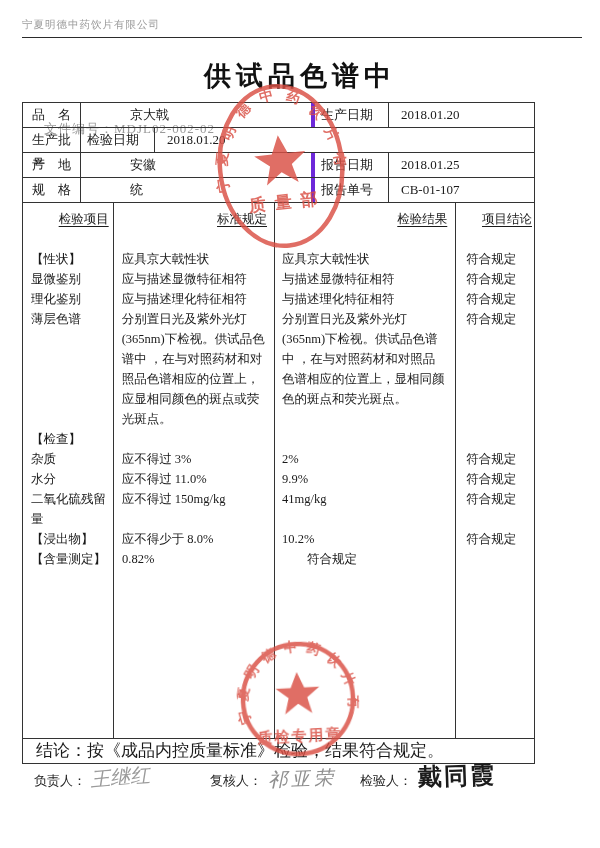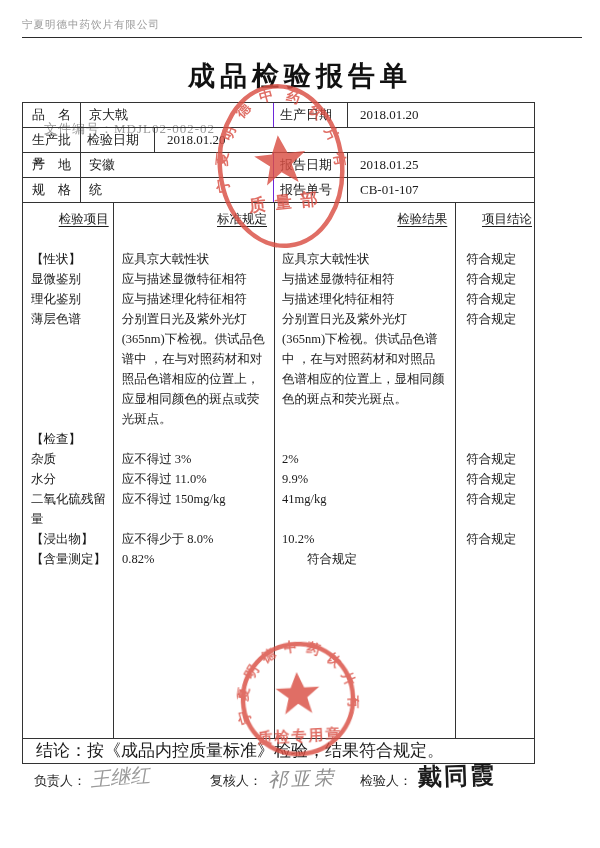--- a/index.html
+++ b/index.html
@@ -17,21 +17,21 @@
   .title{position:absolute;left:0;top:58px;width:100%;text-align:center;
     font-size:27px;font-weight:bold;letter-spacing:5px;color:#111;}
   
   .doc{position:absolute;left:22px;top:102px;width:513px;font-size:13px;}
   
   .info{border:1px solid #333;}
   .info .irow{display:flex;height:24px;line-height:24px;border-bottom:1px solid #333;}
   .info .irow:last-child{border-bottom:none;}
   .info .il1{width:58px;padding:0 9px;box-sizing:border-box;border-right:1px solid #333;
     text-align:justify;text-align-last:justify;}
-  .info .iv1{width:193px;padding:0 8px;box-sizing:border-box;border-right:1px solid #6d28d9;}
+  .info .iv1{width:193px;padding:0 8px;box-sizing:border-box;border-right:4px solid #6d28d9;margin-left:41px;}
   .info .il2{width:74px;padding:0 6px;box-sizing:border-box;border-right:1px solid #333;}
   .info .iv2{flex:1;padding:0 12px;box-sizing:border-box;font-family:"Liberation Serif",serif;}
   
   .main{position:relative;height:535px;border:1px solid #333;border-top:none;
     font-size:12.5px;overflow:hidden;}
   .vline{position:absolute;top:0;bottom:0;width:1px;background:#333;}
   .vl1{left:90px;} .vl2{left:251px;} .vl3{left:432px;}
   .trow{display:flex;line-height:20px;}
   .trow.spacer{margin-top:20px;}
   .thead{margin-top:6px;margin-bottom:0;}
@@ -61,21 +61,21 @@
 <body>
 
 <div class="page">
 
   <div class="pg-header">
     <span class="co">宁夏明德中药饮片有限公司</span>
     <span class="doc">文件编号：MDJL02-002-02</span>
   </div>
   <div class="pg-rule"></div>
 
-  <div class="title">成品检验报告单</div>
+  <div class="title">供试品色谱中</div>
 
   <div class="doc">
 
     <div class="info">
       <div class="irow">
         <div class="il1">品名</div>
         <div class="iv1">京大戟</div>
         <div class="il2">生产日期</div>
         <div class="iv2">2018.01.20</div>
       </div>

